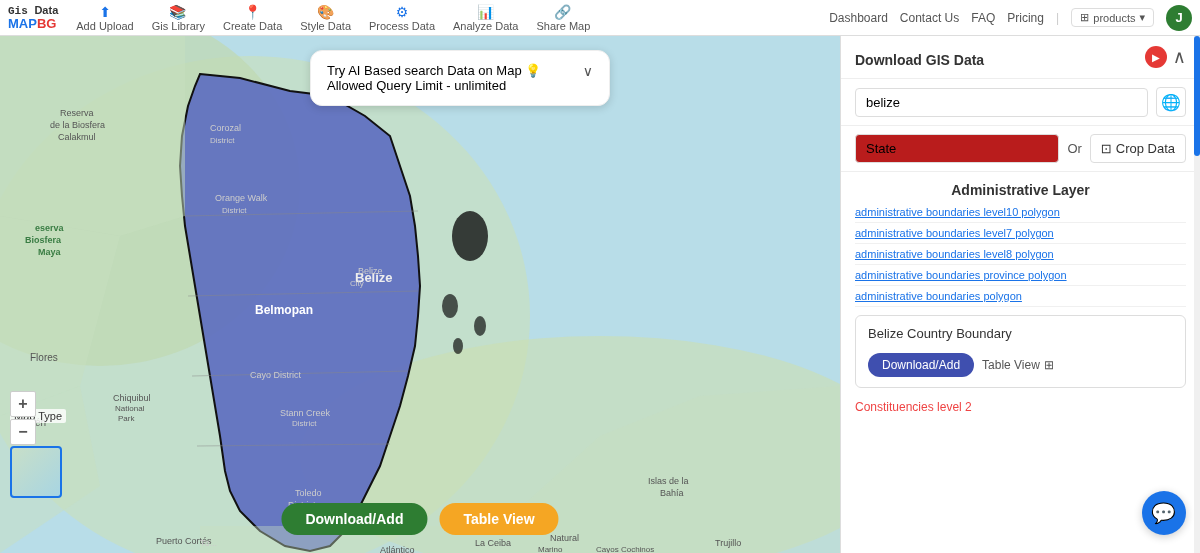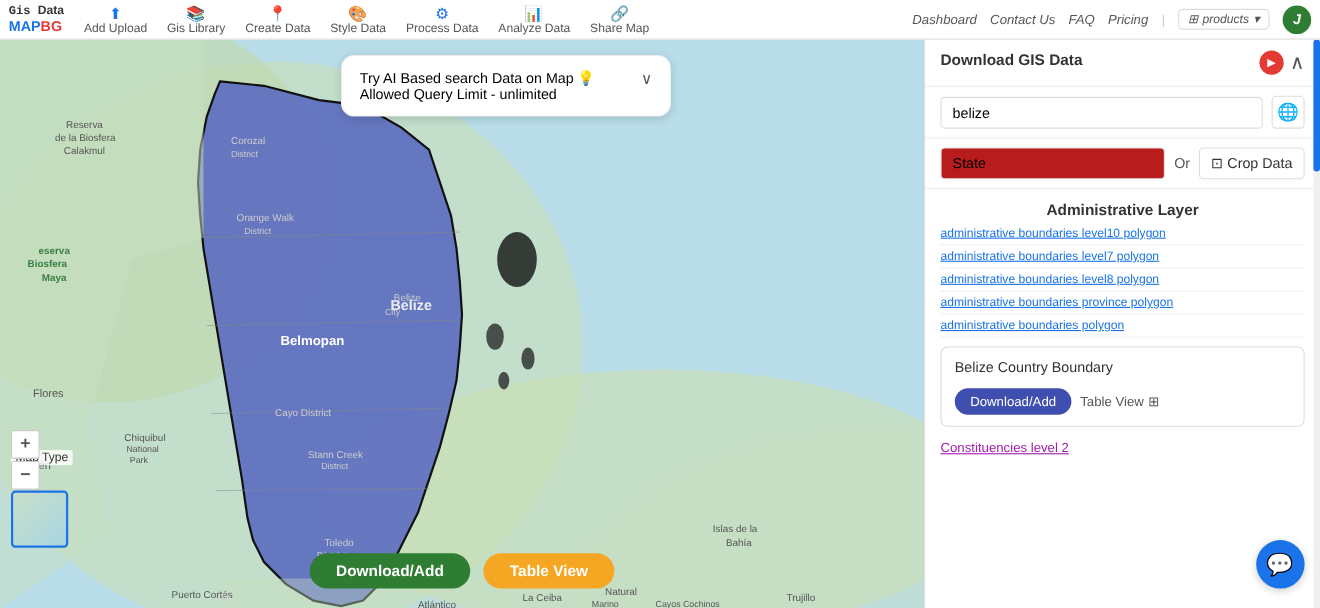--- a/index.html
+++ b/index.html
@@ -47,21 +47,20 @@
       white-space: nowrap;
     }
     .nav-item .nav-icon { font-size: 14px; color: #1a73e8; }
     .nav-right {
       display: flex;
       align-items: center;
       gap: 12px;
       font-size: 12px;
       color: #555;
       margin-left: auto;
-      font-style: italic;
     }
     .nav-right a { text-decoration: none; color: #555; cursor: pointer; }
     .nav-right .divider { color: #ccc; }
     .products-btn {
       display: flex;
       align-items: center;
       gap: 4px;
       background: #fff;
       border: 1px solid #ddd;
       border-radius: 4px;
@@ -201,21 +200,21 @@
       width: 360px;
       height: 517px;
       background: #fff;
       border-left: 1px solid #ddd;
       display: flex;
       flex-direction: column;
       overflow-y: auto;
     }
     .panel-header {
       display: flex;
-      align-items: flex-start;
+      align-items: flex-end;
       justify-content: space-between;
       padding: 10px 14px;
       border-bottom: 1px solid #eee;
     }
     .panel-title {
       font-size: 14px;
       font-weight: bold;
       color: #333;
     }
     .panel-icons { display: flex; gap: 6px; align-items: center; }
@@ -360,22 +359,21 @@
       font-size: 12px;
       color: #555;
       cursor: pointer;
       background: none;
       border: none;
     }
     
     .partial-item {
       padding: 4px 14px;
       font-size: 12px;
-      color: #a21caf;
-      text-decoration: underline;
+      color: #ef4444;
       cursor: pointer;
     }
     
     .scrollbar-track {
       position: absolute;
       right: 0;
       top: 36px;
       width: 6px;
       height: 517px;
       background: #f0f0f0;

